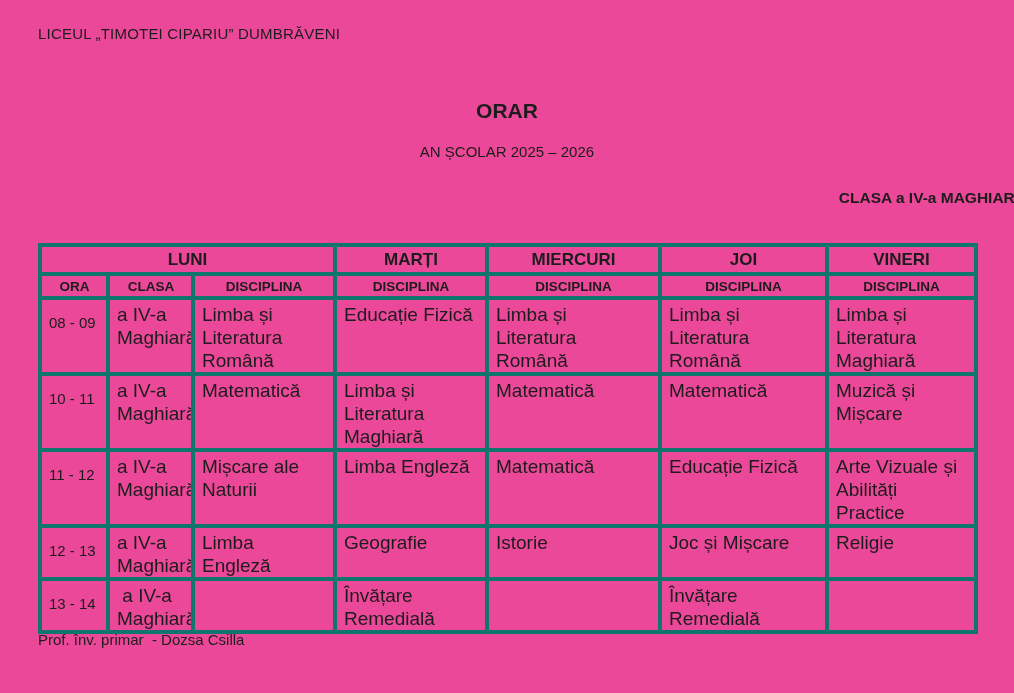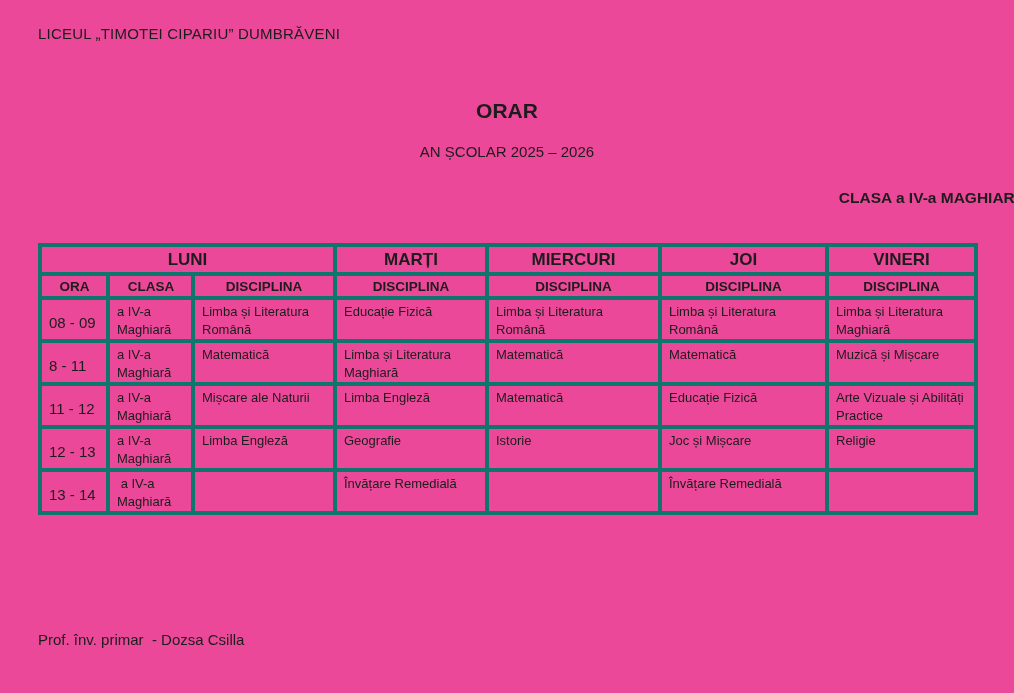--- a/index.html
+++ b/index.html
@@ -41,21 +41,21 @@
     text-align: center; vertical-align: middle; padding: 0 2px;
   }
   tr.col-row th {
     height: 24px; font-size: 13.5px; font-weight: bold;
     vertical-align: middle; padding: 0 6px;
   }
   tr.col-row th.left-h { text-align: center; padding-left: 7px; }
   tr.col-row th.center-h { text-align: center; }
   .timetable td {
     height: 40px; vertical-align: top;
-    font-size: 13px; line-height: 18px;
+    font-size: 19px; line-height: 23px;
     padding: 3px 6px 0 7px;
     white-space: pre-wrap;
   }
   .timetable td.time-cell { font-size: 15px; line-height: 19px; padding-top: 13px; }
 
   .signature {
     position: absolute; left: 38px; top: 631px;
     font-size: 15px; margin: 0; white-space: pre;
   }
 </style>
@@ -102,21 +102,21 @@
       <tr>
         <td class="time-cell">08 - 09</td>
         <td>a IV-a Maghiară</td>
         <td>Limba și Literatura Română</td>
         <td>Educație Fizică</td>
         <td>Limba și Literatura Română</td>
         <td>Limba și Literatura Română</td>
         <td>Limba și Literatura Maghiară</td>
       </tr>
       <tr>
-        <td class="time-cell">8 - 11</td>
+        <td class="time-cell">10 - 11</td>
         <td>a IV-a Maghiară</td>
         <td>Matematică</td>
         <td>Limba și Literatura Maghiară</td>
         <td>Matematică</td>
         <td>Matematică</td>
         <td>Muzică și Mișcare</td>
       </tr>
       <tr>
         <td class="time-cell">11 - 12</td>
         <td>a IV-a Maghiară</td>

